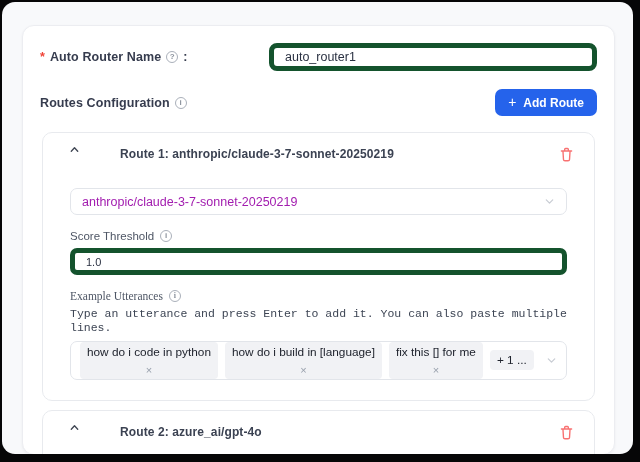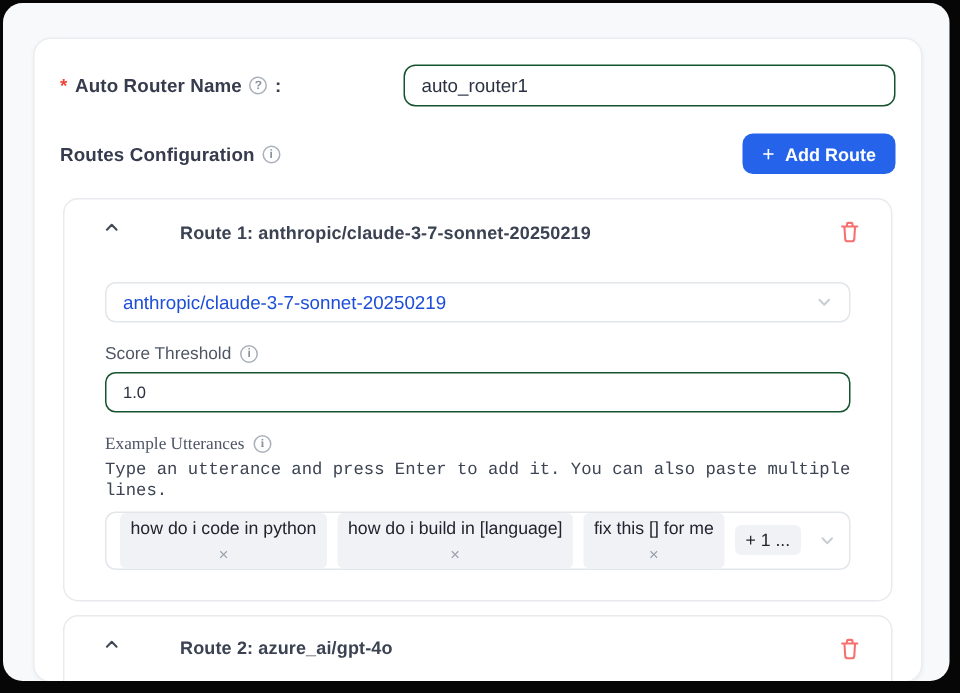--- a/index.html
+++ b/index.html
@@ -30,55 +30,55 @@
     width:12px;height:12px;box-sizing:border-box;
     border:1px solid #aab0ba;border-radius:50%;
     color:#8a919c;font-size:8px;font-weight:700;line-height:1;
     display:inline-flex;align-items:center;justify-content:center;
     margin:0 1px;flex:0 0 auto;
   }
 
   
   .text-input{
     height:28px;box-sizing:border-box;
-    border:1px solid #14532d;border-radius:8px;background:#fff;
+    border:5px solid #14532d;border-radius:8px;background:#fff;
     padding:0 11px;font-size:12.5px;color:#2a3142;
     font-family:inherit;outline:none;
   }
 
   .name-row{display:flex;align-items:center;}
   .name-input{margin-left:auto;width:328px;}
 
   .routes-row{margin-top:18px;display:flex;align-items:center;justify-content:space-between;}
   .add-btn{
     height:27px;border:none;border-radius:7px;background:#2563eb;
     color:#fff;font-size:12px;font-weight:600;font-family:inherit;
     padding:0 13px;display:inline-flex;align-items:center;gap:7px;cursor:pointer;
   }
   .add-btn .plus{font-size:14px;font-weight:400;position:relative;top:-1px;}
 
   
   .route-panel{
     margin:16px 2px 0 2px;border:1px solid #e8eaee;border-radius:10px;background:#fff;
   }
   .route-panel.second{margin-top:9px;min-height:120px;border-radius:10px;}
-  .panel-header{display:flex;align-items:center;padding:14px 21px 12px 26px;}
+  .panel-header{display:flex;align-items:flex-start;padding:14px 21px 12px 26px;}
   .collapse-btn{background:none;border:none;padding:0;margin:0;cursor:pointer;display:flex;position:relative;top:-3px;}
   .panel-title{margin-left:40px;font-size:12px;font-weight:600;color:#3b4252;letter-spacing:.1px;}
   .trash-btn{margin-left:auto;background:none;border:none;padding:0;cursor:pointer;display:flex;}
 
   .panel-body{padding:14px 27px 20px 27px;}
   .small-label{
     display:flex;align-items:center;gap:5px;
     font-size:11.5px;font-weight:400;color:#4e5665;margin-bottom:6px;
   }
   .select{
     height:27px;box-sizing:border-box;border:1px solid #e2e5ea;border-radius:7px;
     display:flex;align-items:center;justify-content:space-between;
-    padding:0 11px;font-size:12.5px;color:#1d4ed8;cursor:pointer;background:#fff;
+    padding:0 11px;font-size:12.5px;color:#a21caf;cursor:pointer;background:#fff;
   }
   .block-input{width:100%;height:27px;border-radius:7px;font-size:11px;}
   .mt{margin-top:15px;align-items:flex-end;}
   .helper{font-size:11.5px;color:#3d4554;margin:5px 0 0 0;line-height:1.2;font-family:Liberation Mono, monospace;}
   .tags-box{
     margin-top:6px;min-height:29px;box-sizing:border-box;
     border:1px solid #e2e5ea;border-radius:7px;background:#fff;
     display:flex;align-items:center;gap:7px;padding:0 9px;
   }
   .chip{

